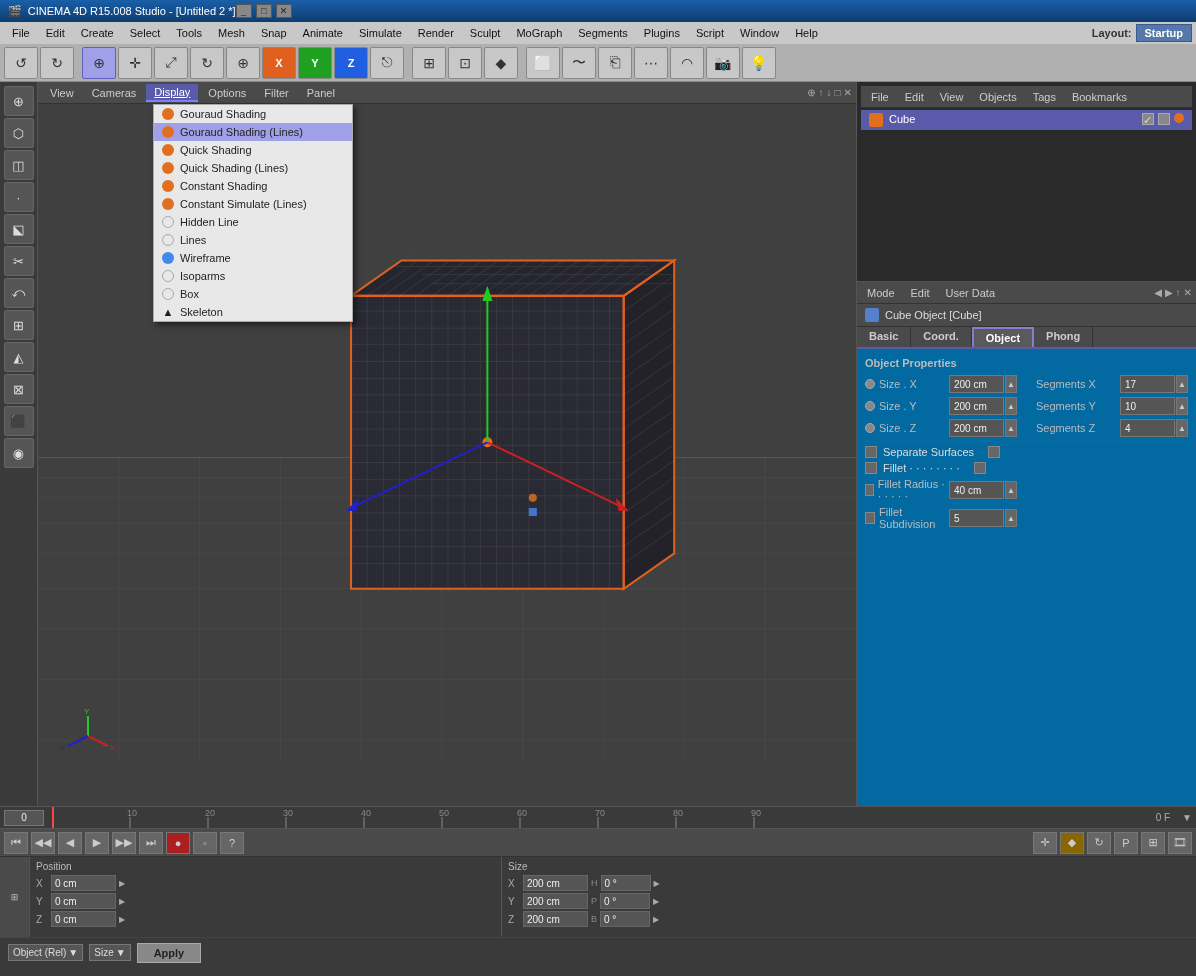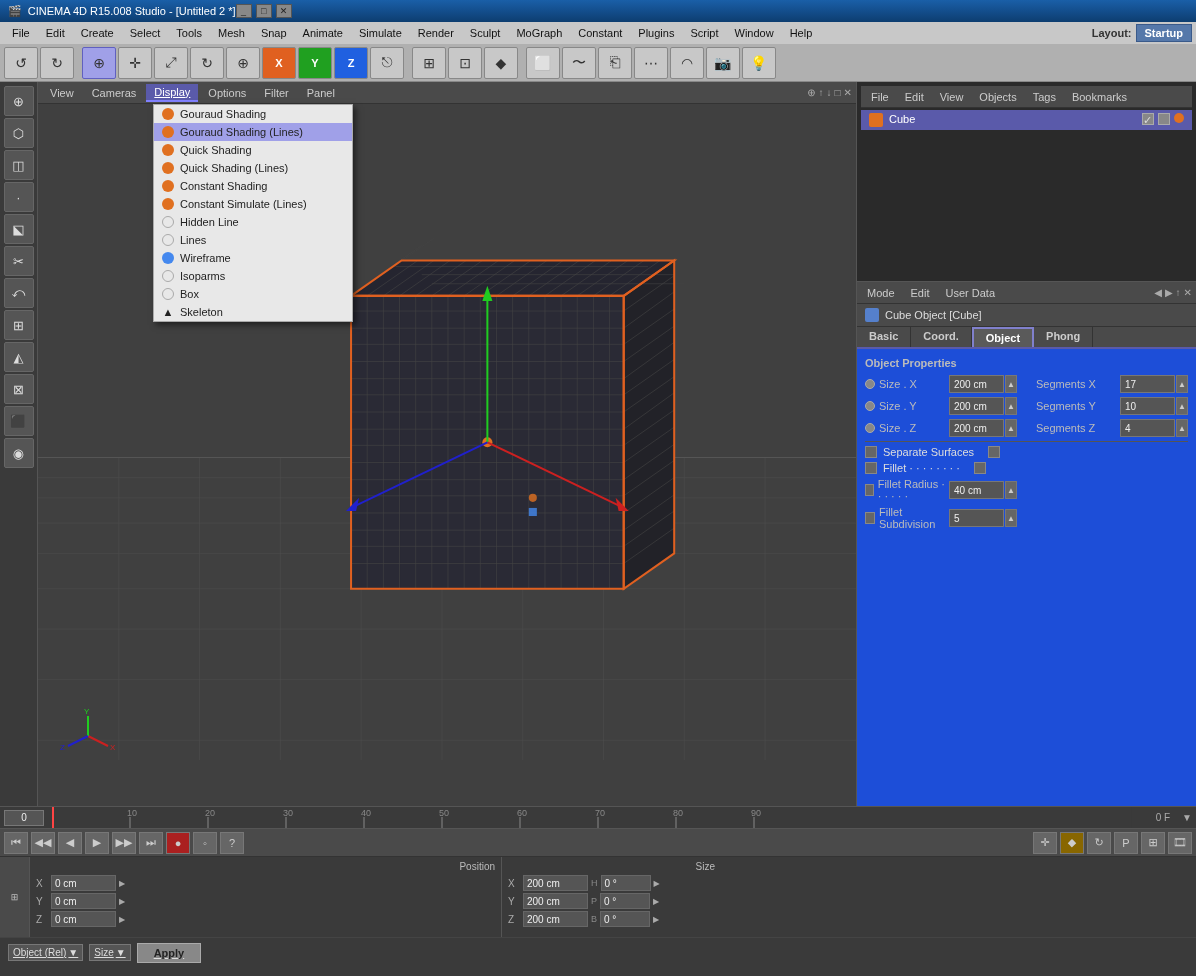--- a/index.html
+++ b/index.html
@@ -159,21 +159,21 @@
     }
     .obj-icon { width: 14px; height: 14px; background: #e07020; border-radius: 2px; }
     .obj-name { color: #fff; font-size: 11px; }
     .obj-checkboxes { margin-left: auto; display: flex; gap: 4px; }
     .obj-check { width: 12px; height: 12px; background: #888; border: 1px solid #aaa; }
     .obj-dot { width: 10px; height: 10px; background: #e07020; border-radius: 50%; }
 
     
     #props-panel {
       flex: 1;
-      background: #1d4ed8;
+      background: #0369a1;
       display: flex; flex-direction: column;
     }
     #props-toolbar {
       height: 22px;
       background: #4a4a4a;
       display: flex; align-items: center; padding: 0 4px; gap: 4px;
       border-bottom: 1px solid #333;
     }
     .props-menu { padding: 2px 6px; color: #ccc; cursor: pointer; font-size: 11px; }
 
@@ -261,35 +261,35 @@
     }
 
     #coord-bar {
       height: 80px;
       background: #3a3a3a;
       display: flex;
     }
     #coord-left {
       flex: 1; padding: 4px 8px;
     }
-    .coord-section-title { font-size: 10px; color: #bbb; margin-bottom: 3px; text-align: right; }
+    .coord-section-title { font-size: 10px; color: #bbb; margin-bottom: 3px; }
     .coord-row {
       display: flex; align-items: center; margin-bottom: 2px; gap: 3px;
     }
     .coord-label { width: 12px; font-size: 10px; color: #aaa; }
     .coord-input {
       width: 65px; height: 16px; background: #555; border: 1px solid #666;
       color: #eee; font-size: 10px; padding: 0 3px;
       display: flex; align-items: center;
     }
     .coord-arrow { color: #aaa; font-size: 8px; cursor: pointer; }
 
     #coord-bottom {
       height: 30px; background: #3a3a3a; border-top: 1px solid #444;
-      display: flex; align-items: center; padding: 0 8px; gap: 6px; text-decoration: underline;
+      display: flex; align-items: center; padding: 0 8px; gap: 6px;
     }
     .coord-dropdown {
       display: flex; align-items: center; gap: 2px;
       background: #555; border: 1px solid #777; padding: 2px 4px;
       cursor: pointer; color: #ddd; font-size: 10px;
     }
     .apply-btn {
       background: #888; border: 1px solid #aaa; padding: 3px 16px;
       cursor: pointer; color: #222; font-size: 11px; font-weight: bold;
     }
@@ -326,21 +326,21 @@
   <div class="menu-item">Create</div>
   <div class="menu-item">Select</div>
   <div class="menu-item">Tools</div>
   <div class="menu-item">Mesh</div>
   <div class="menu-item">Snap</div>
   <div class="menu-item">Animate</div>
   <div class="menu-item">Simulate</div>
   <div class="menu-item">Render</div>
   <div class="menu-item">Sculpt</div>
   <div class="menu-item">MoGraph</div>
-  <div class="menu-item">Constant</div>
+  <div class="menu-item">Segments</div>
   <div class="menu-item">Plugins</div>
   <div class="menu-item">Script</div>
   <div class="menu-item">Window</div>
   <div class="menu-item">Help</div>
   <div class="layout-section">
     <span class="layout-label">Layout:</span>
     <div class="layout-btn">Startup</div>
   </div>
 </div>
 

